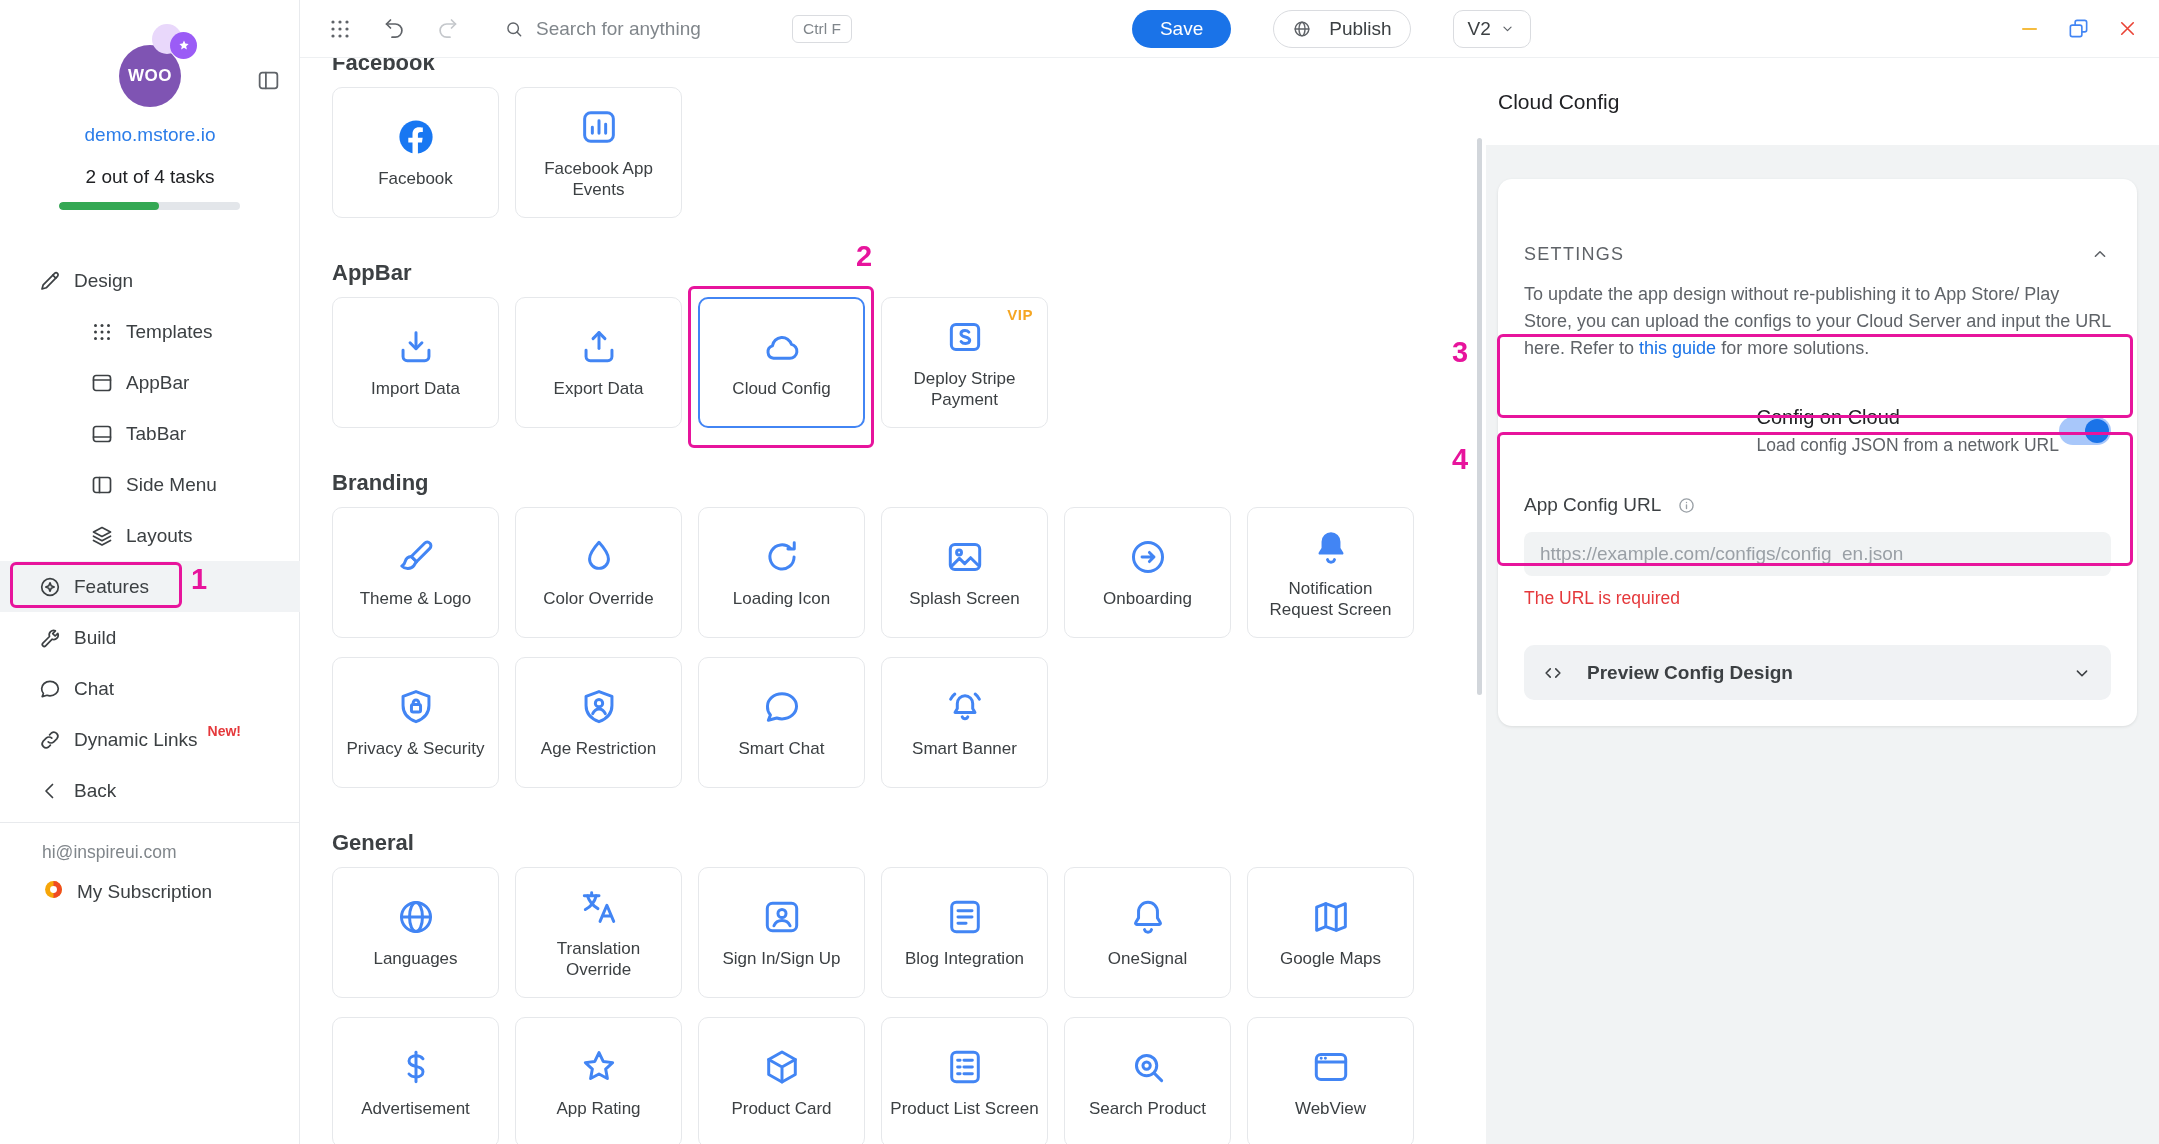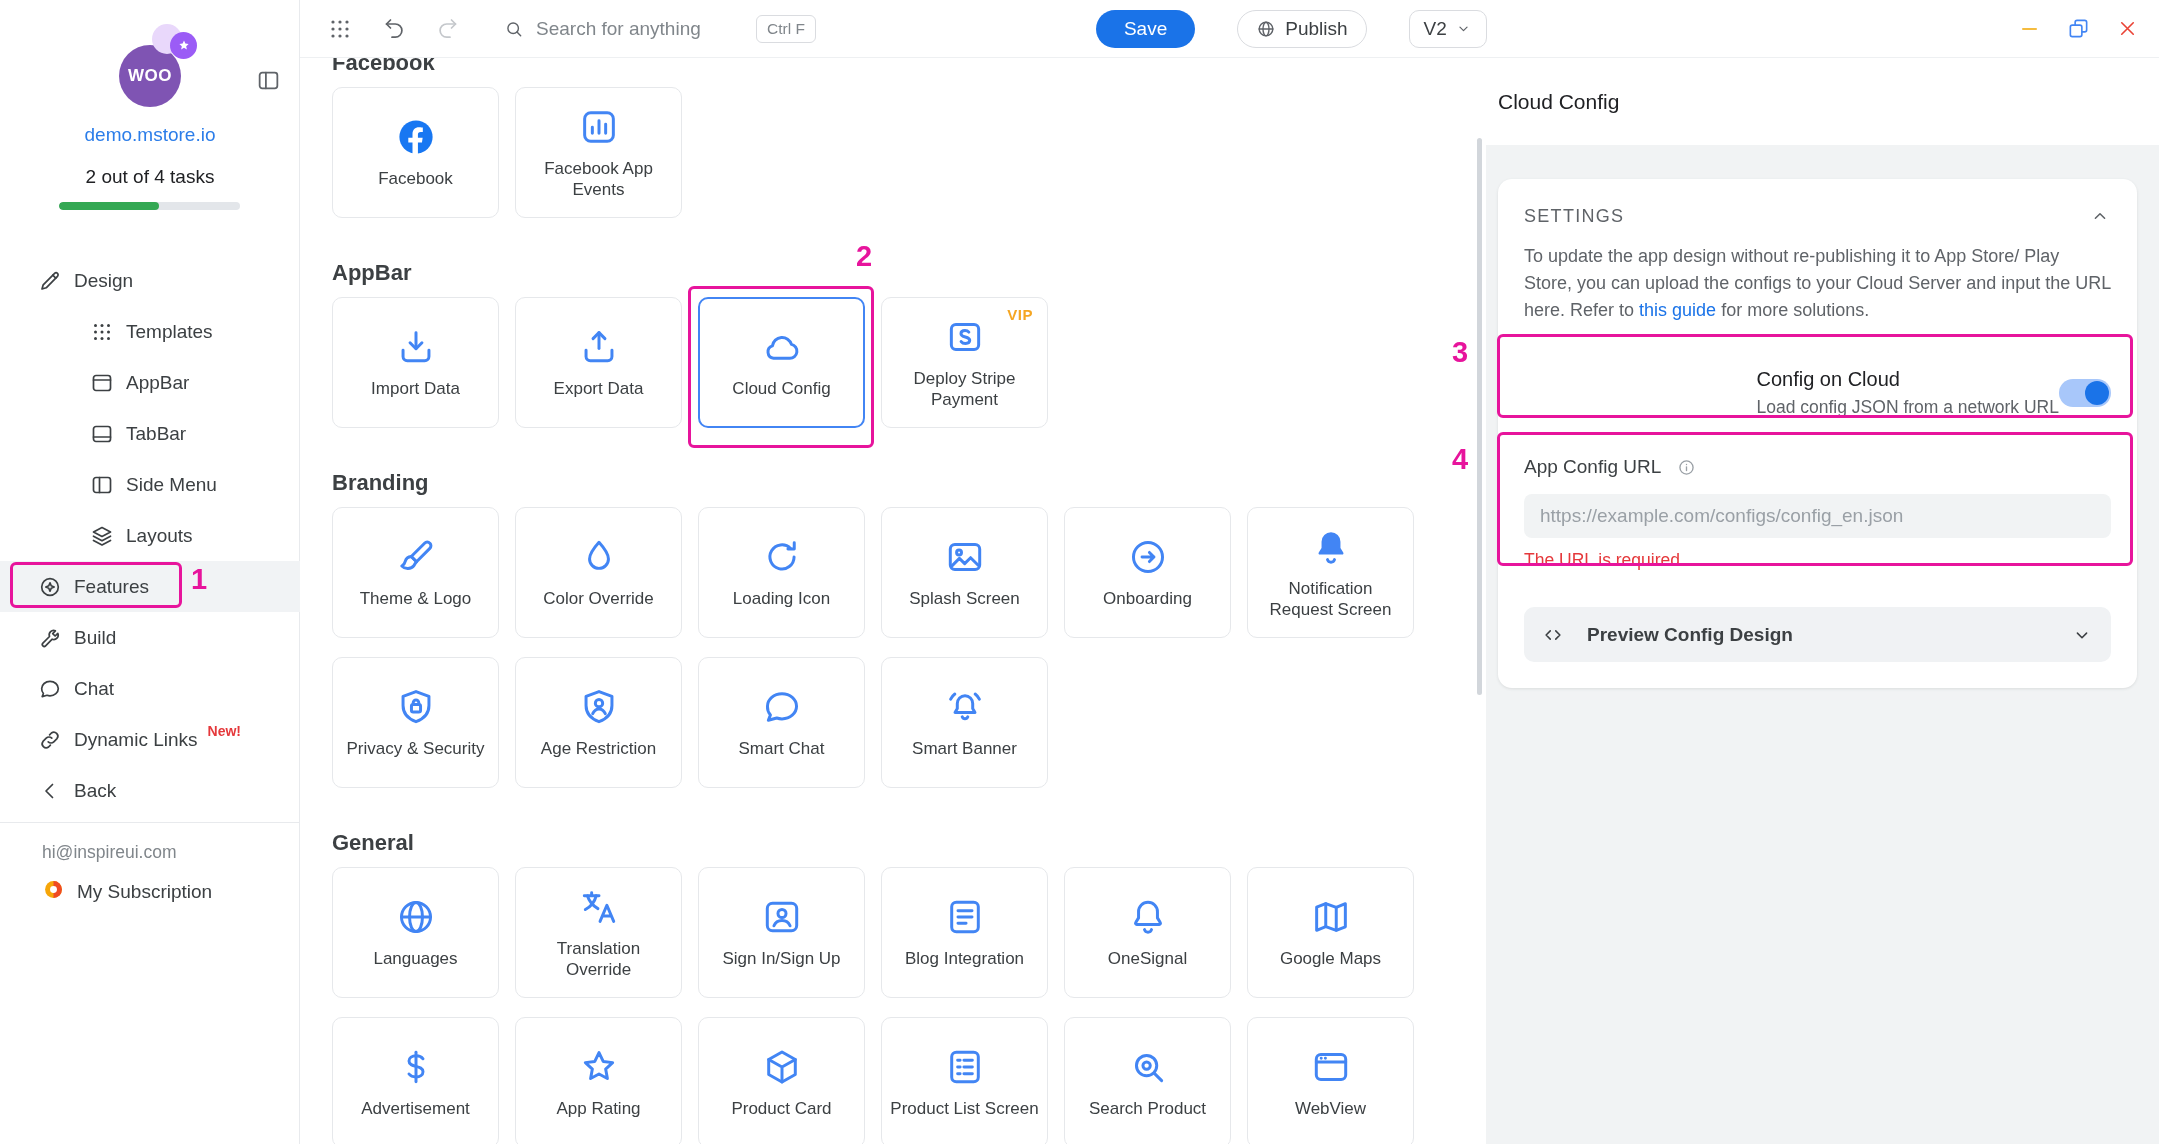--- a/index.html
+++ b/index.html
@@ -46,25 +46,25 @@
   .tb-icon svg { width:24px; height:24px; }
   .tb-icon.sm svg { width:20px; height:20px; }
   .tb-icon.xs svg { width:17px; height:17px; }
   .tb-icon.gap { margin-left:30px; }
   .tb-icon.disabled { color:#c4c7cb; }
   .searchbox { display:flex; align-items:center; margin-left:44px; cursor:text; }
   .searchbox .tb-icon { cursor:text; }
   .search-input { border:none; outline:none; background:transparent; font-size:19px; margin-left:12px; width:220px;
     font-family:inherit; color:#202124; }
   .search-input::placeholder { color:#80868b; }
-  .kbd { border:1px solid #dadce0; border-radius:6px; padding:4px 10px; font-size:15.5px; color:#80868b; }
+  .kbd { margin-left:36px; border:1px solid #dadce0; border-radius:6px; padding:4px 10px; font-size:15.5px; color:#80868b; }
   .tb-cluster { display:flex; align-items:center; gap:42px; margin-left:280px; }
   .btn-save { border:none; background:var(--accent,#1a73e8); color:#fff; font-size:19px; font-weight:500;
     height:38px; padding:0 28px; border-radius:20px; cursor:pointer; font-family:inherit; }
-  .btn-publish { display:flex; align-items:center; gap:9px; background:#fff; border:1px solid #dadce0;
+  .btn-publish { display:flex; align-items:center; gap:17px; background:#fff; border:1px solid #dadce0;
     height:38px; padding:0 18px; border-radius:20px; font-size:19px; color:#3c4043; cursor:pointer; font-family:inherit; }
   .btn-version { display:flex; align-items:center; gap:8px; background:#fff; border:1px solid #dadce0;
     height:38px; padding:0 14px; border-radius:10px; font-size:19px; color:#3c4043; cursor:pointer; font-family:inherit; }
   .winctls { display:flex; align-items:center; gap:26px; margin-left:auto; margin-right:20px; }
   .winctl { display:flex; cursor:pointer; }
   .winctl svg { width:23px; height:23px; }
   .winctl.min { color:var(--warn-orange,#f2a600); }
   .winctl.restore { color:var(--icon-blue,#4285f4); }
   .winctl.close { color:var(--danger-red,#ea4335); }
 
@@ -84,21 +84,21 @@
     color:var(--vip-orange,#f5a623); }
   .scroll-thumb { position:absolute; right:4px; top:80px; width:5px; height:557px; border-radius:3px; background:#d2d6db; }
 
   
   .rightpanel { position:absolute; left:1486px; top:58px; right:0; bottom:0; background:#fff; }
   .panel-header { height:87px; display:flex; align-items:center; padding-left:12px; }
   .panel-title { font-size:21px; font-weight:500; color:#202124; }
   .panel-body { position:absolute; top:87px; left:0; right:0; bottom:0; background:#f1f3f4; }
   .settings-card { margin:34px 22px 0 12px; background:#fff; border-radius:14px; padding:26px;
     box-shadow:0 1px 3px rgba(60,64,67,.12); }
-  .settings-head { display:flex; align-items:center; justify-content:space-between; cursor:pointer; }
+  .settings-head { display:flex; align-items:center; justify-content:space-between; cursor:pointer;margin-top:38px; }
   .settings-title { font-size:18px; letter-spacing:1.3px; color:#5f6368; font-weight:500; }
   .pi-icon { display:flex; color:#5f6368; }
   .pi-icon svg { width:22px; height:22px; }
   .pi-icon.xs svg { width:19px; height:19px; }
   .settings-desc { margin-top:16px; font-size:18px; line-height:27px; color:#5f6368; }
   .link { color:var(--link-blue,#1a73e8); font-weight:500; text-decoration:none; cursor:pointer; }
   .config-row { margin-top:36px; padding:8px 0; display:flex; align-items:center; justify-content:flex-end; }
   .config-title { font-size:20px; font-weight:500; color:#202124; }
   .config-sub { margin-top:6px; font-size:17.5px; color:#5f6368; }
   .toggle { position:relative; width:52px; height:28px; border-radius:14px; background:#cfd4da; cursor:pointer; flex:none; }

